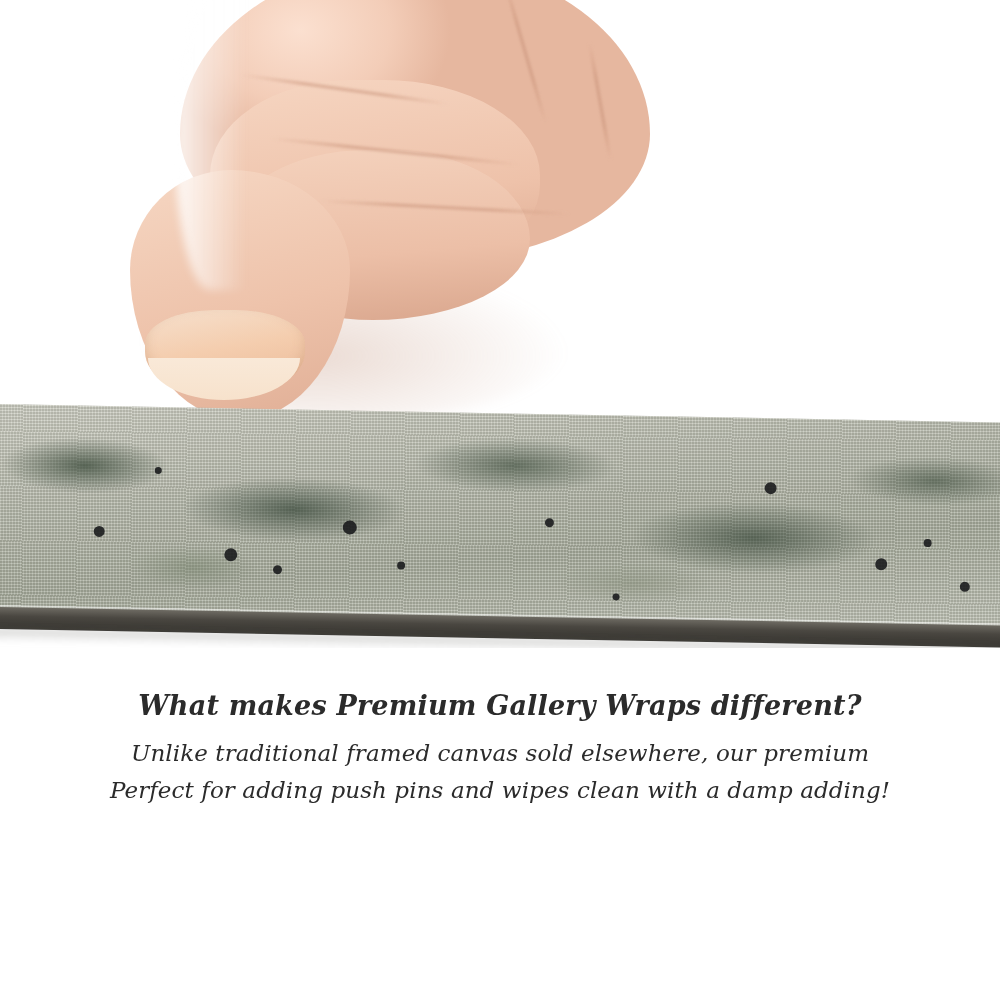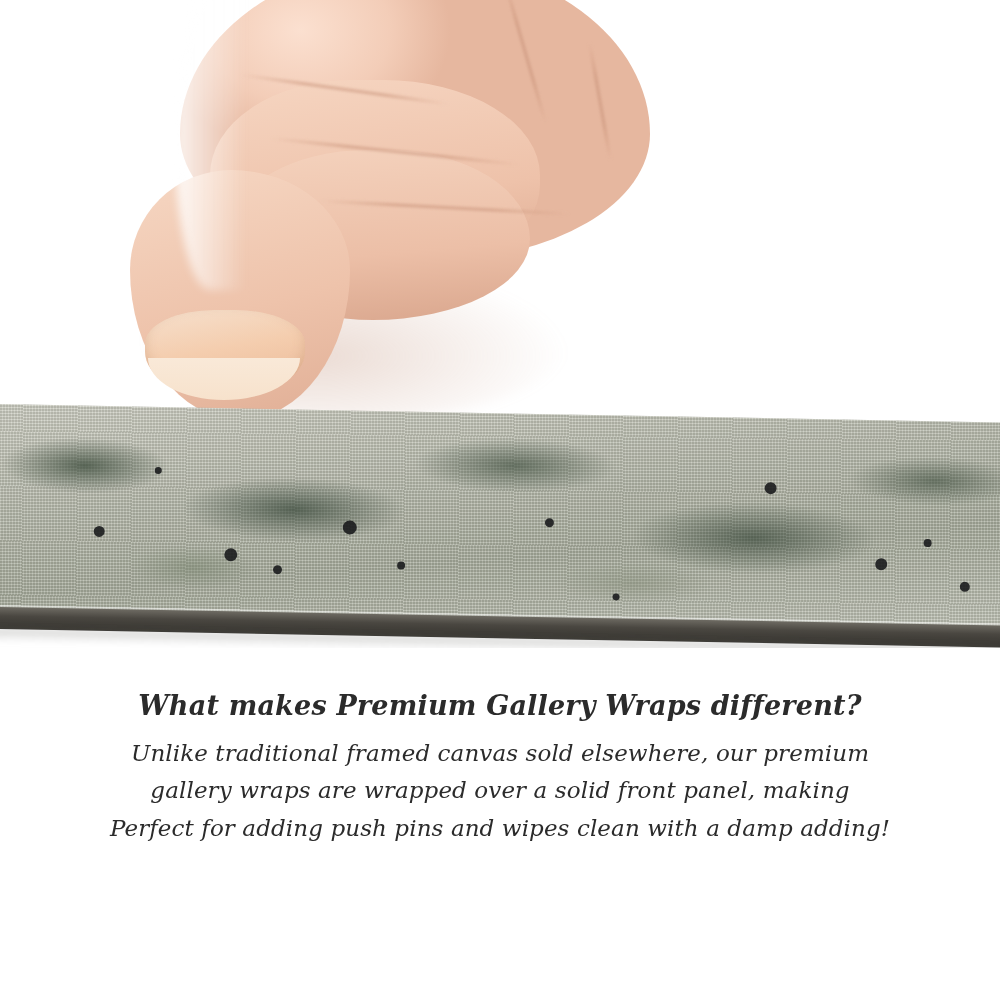--- a/index.html
+++ b/index.html
@@ -240,17 +240,16 @@
       <div class="slab-edge-hi"></div>
       <div class="slab-edge"></div>
       <div class="slab-drop"></div>
     </div>
 
   </div>
 
   <div class="caption">
     <div class="caption-heading">What makes Premium Gallery Wraps different?</div>
     <div class="caption-line">Unlike traditional framed canvas sold elsewhere, our premium</div>
-    <div class="caption-line">gallery wraps are wrapped over a solid front panel, making</div>
     <div class="caption-line">Perfect for adding push pins and wipes clean with a damp adding!</div>
   </div>
 
 </div>
 
 </body></html>

